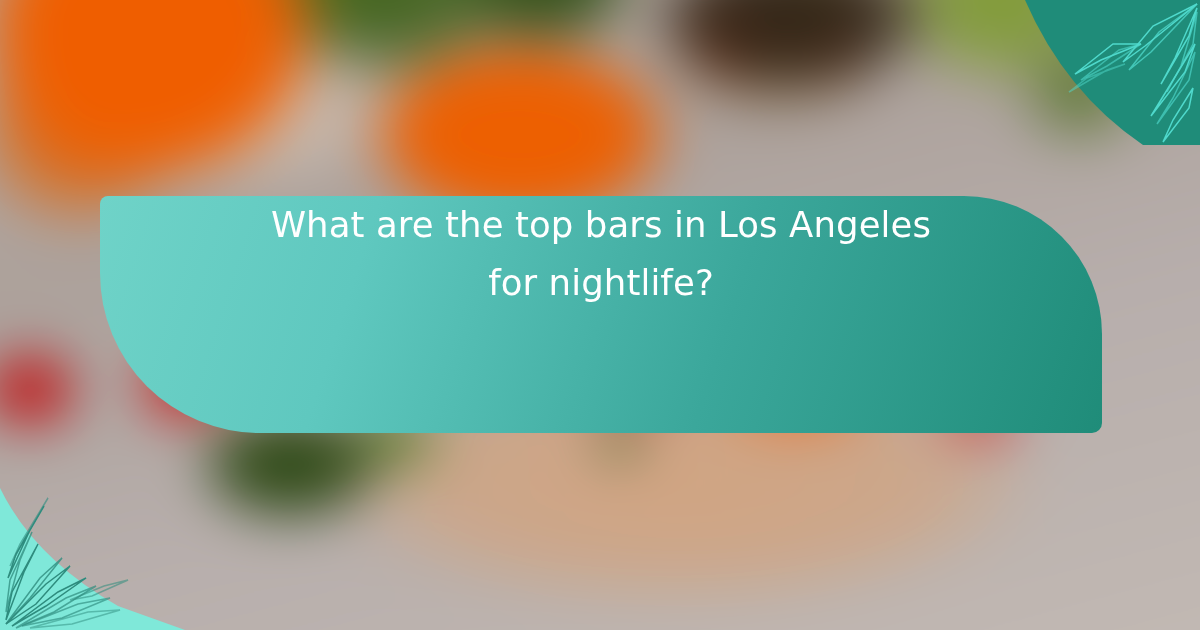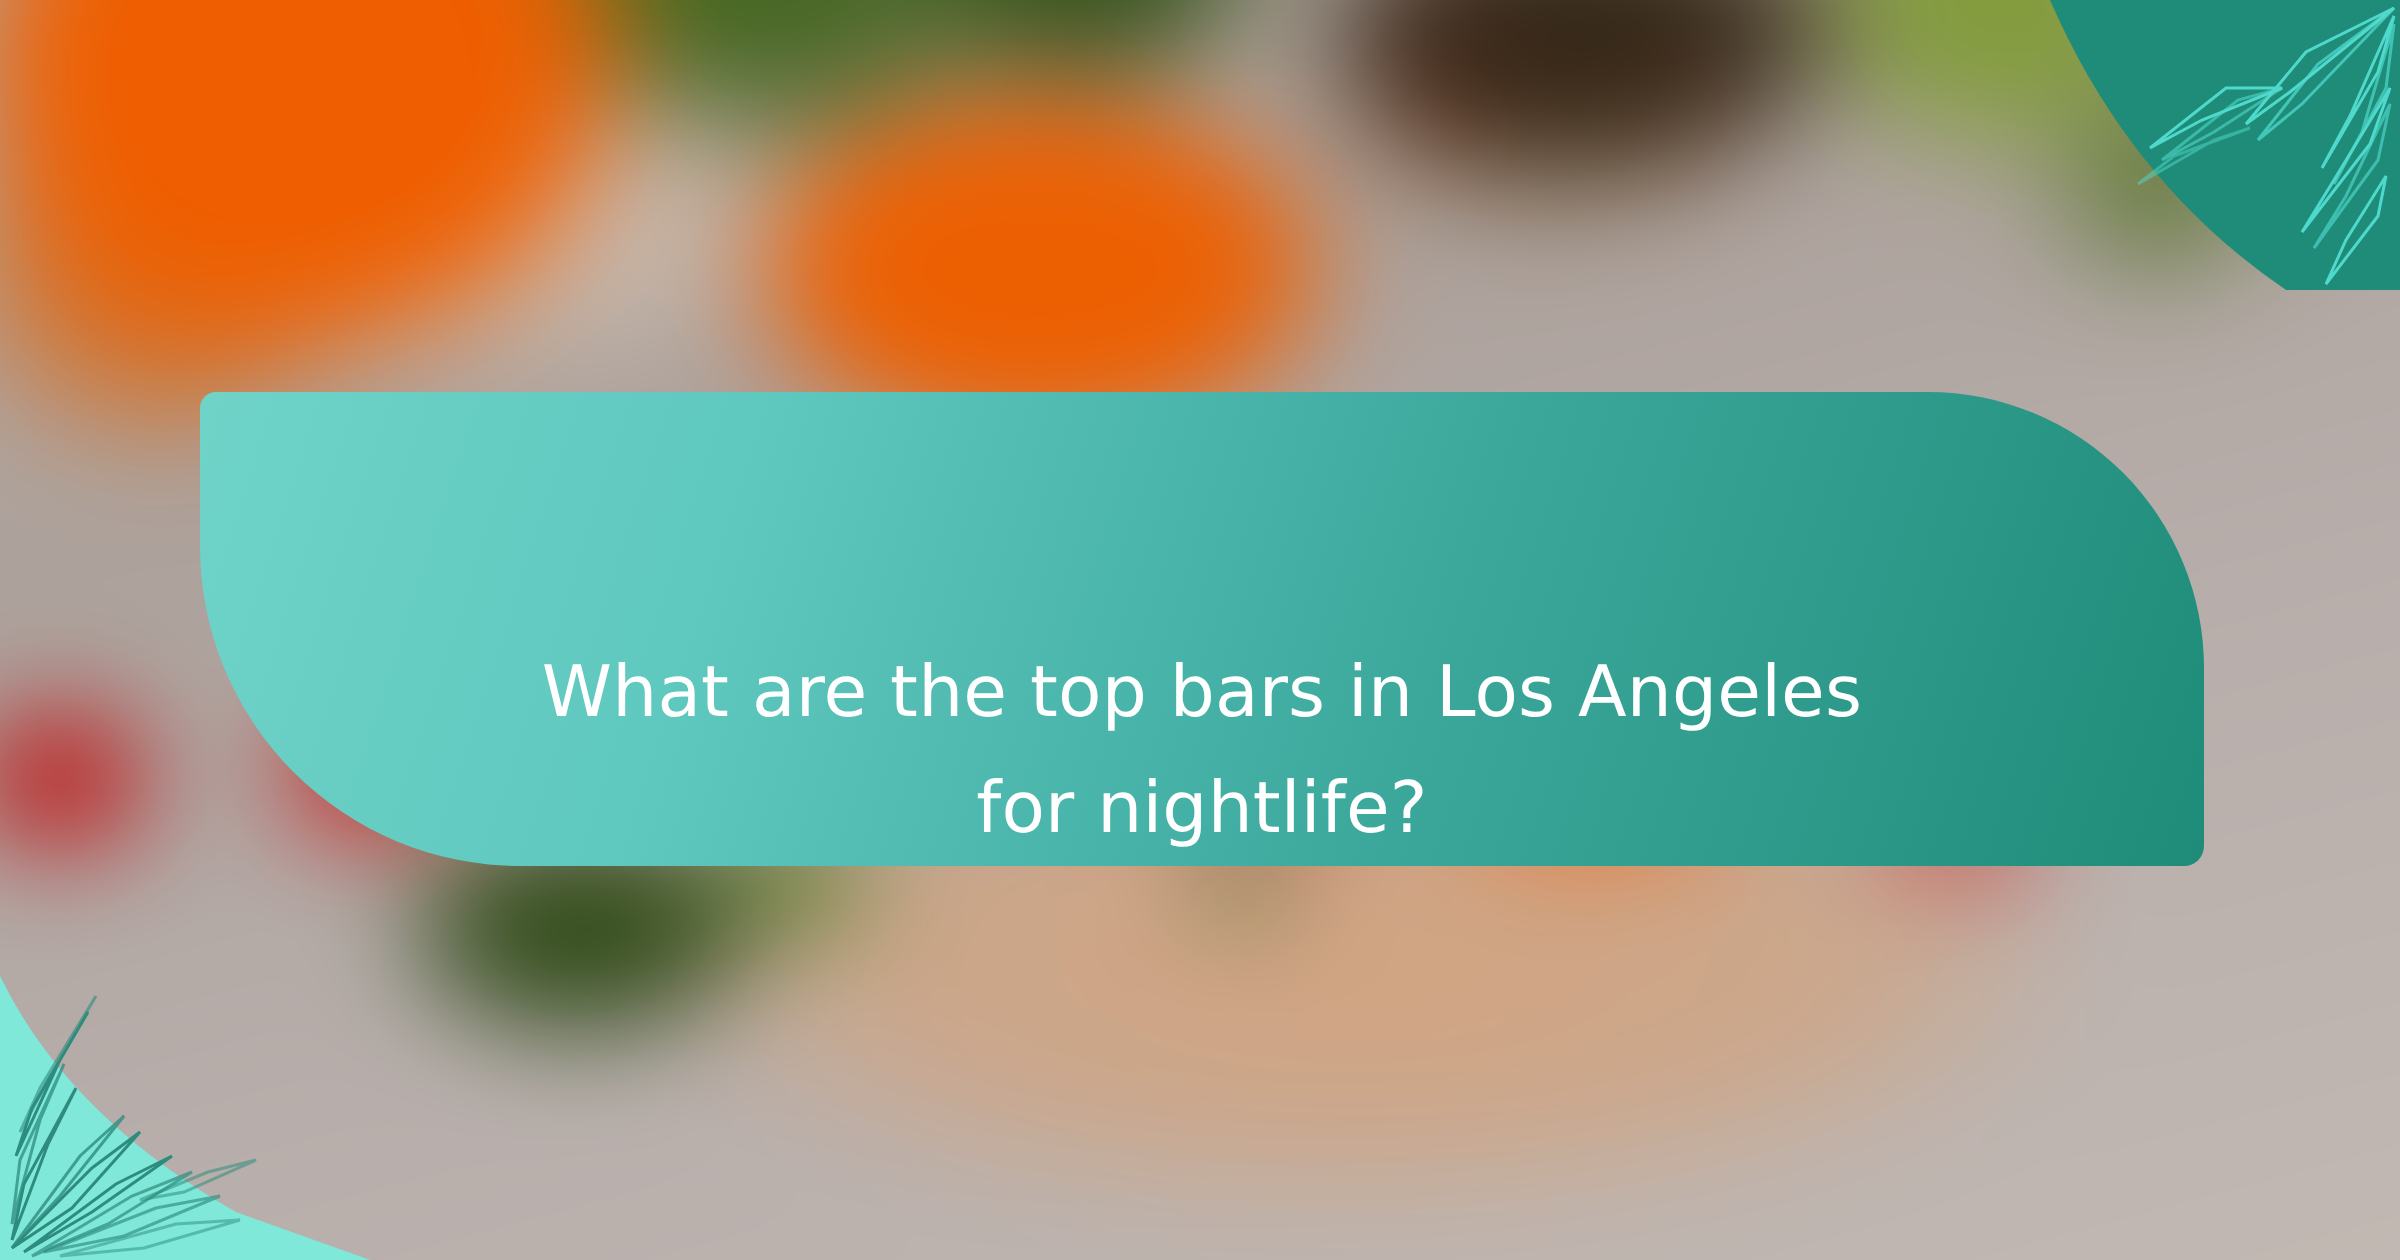--- a/index.html
+++ b/index.html
@@ -64,21 +64,21 @@
   #ornament-top-right { top:0; right:0; width:175px; height:145px; }
   #ornament-bottom-left { bottom:0; left:0; width:185px; height:150px; }
 
   
   #headline-card {
     position:absolute;
     left:100px; top:196px;
     width:1002px; height:237px;
     background:linear-gradient(108deg, #6FD3C8 0%, #5FC8BF 26%, #3BA79B 62%, #1F8C79 100%);
     border-radius:8px 138px 10px 160px;
-    display:flex; align-items:flex-end; justify-content:center;
+    display:flex; align-items:flex-start; justify-content:center;
   }
   #headline-text {
     color:#ffffff;
     font-size:35.5px;
     line-height:1.62;
     font-weight:400;
     text-align:center;
     width:700px;
     letter-spacing:0.1px;
   }

